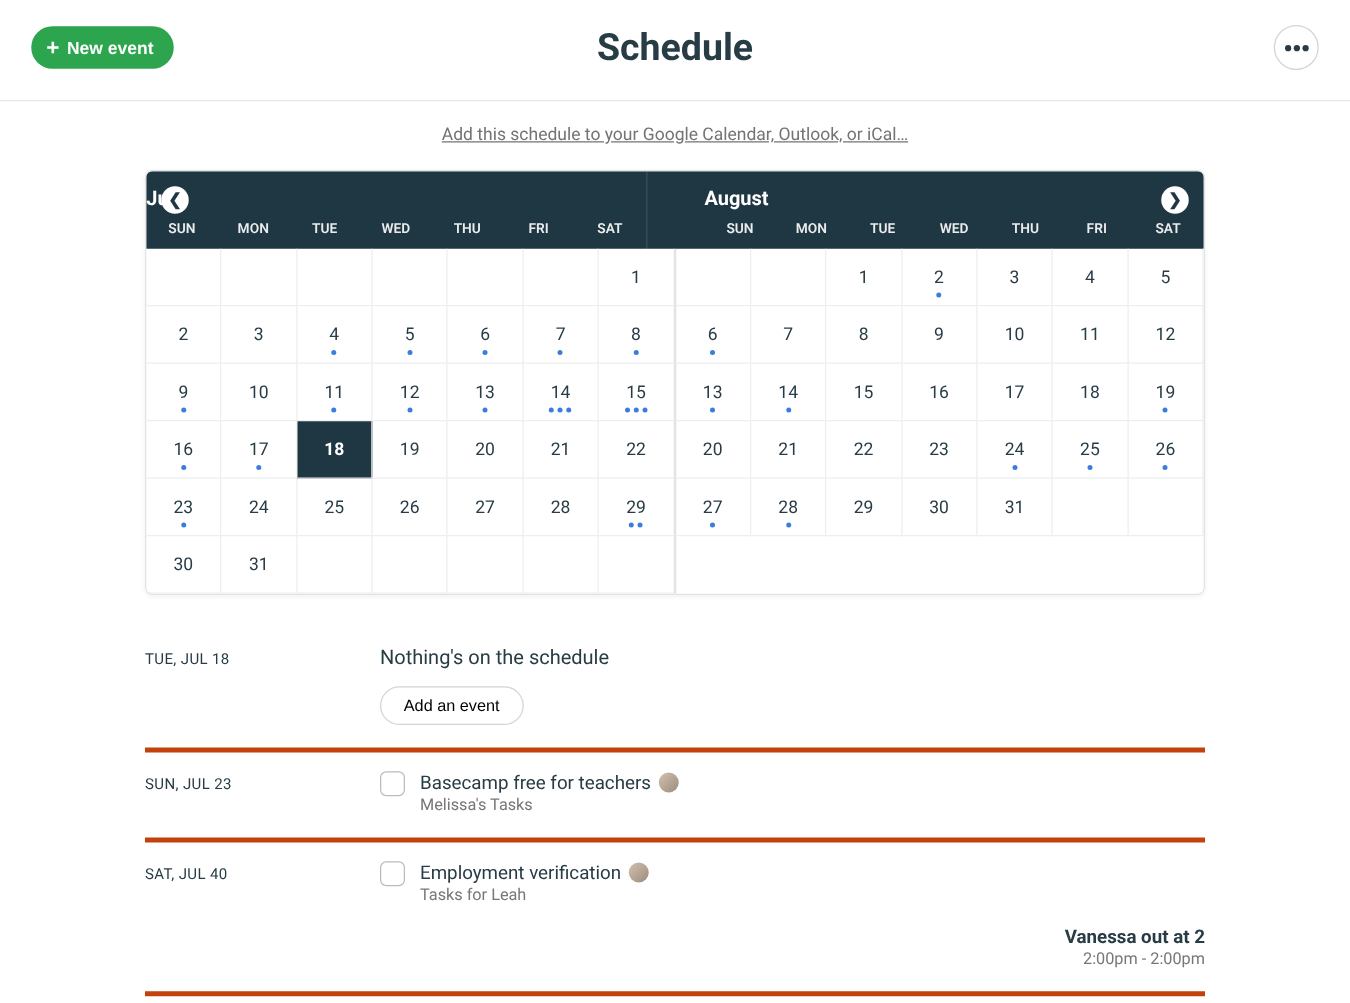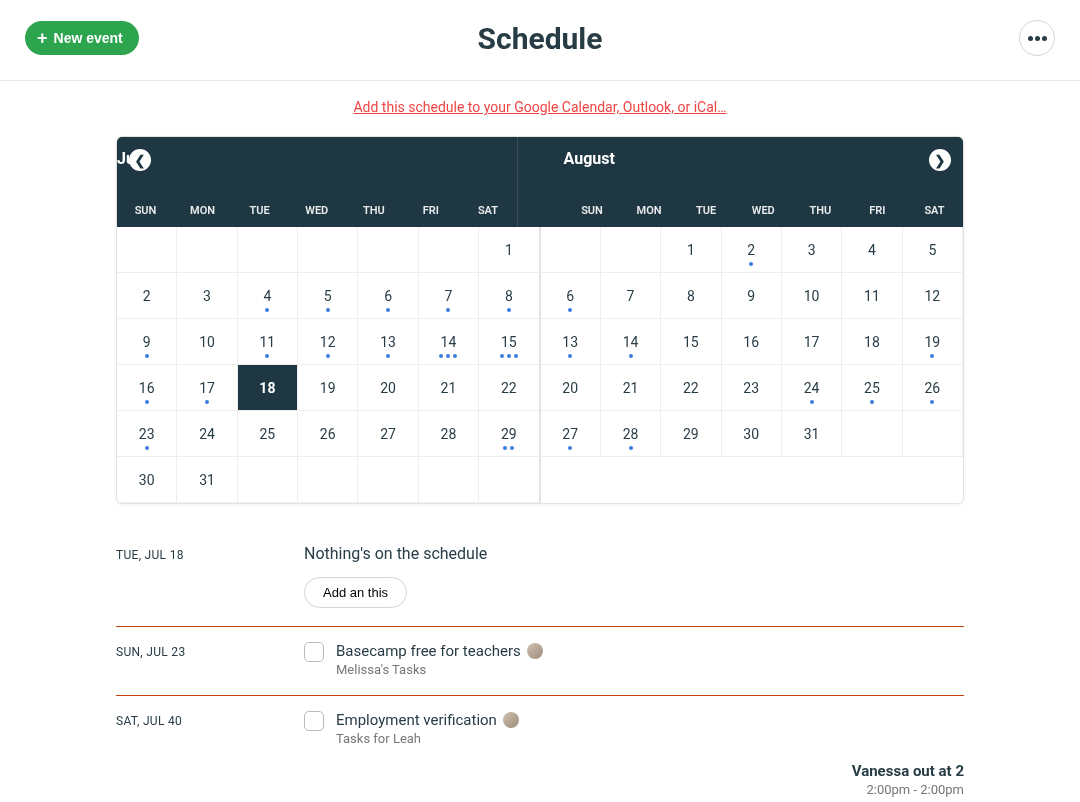--- a/index.html
+++ b/index.html
@@ -63,21 +63,21 @@
     gap: 2px;
   }
   .more-btn .dot {
     width: 5px; height: 5px; border-radius: 50%; background: #283c46;
   }
   .subheader {
     text-align: center;
     padding: 16px 0 4px 0;
   }
   .subheader a {
-    color: #ef4444;
+    color: #737373;
     font-size: 14px;
     text-decoration: underline;
     cursor: pointer;
   }
   .calendar-wrap {
     margin: 16px auto 0 auto;
     width: 848px;
     border-radius: 6px;
     overflow: hidden;
     box-shadow: 0 1px 4px rgba(0,0,0,0.06);
@@ -96,21 +96,20 @@
   }
   .cal-half:last-child { border-right: none; padding-left: 46px; }
   .month-name {
     font-weight: 700;
     font-size: 16px;
     padding: 12px 0 4px 0;
   }
   .dow-row {
     display: grid;
     grid-template-columns: repeat(7, 1fr);
-    margin-top: 28px;
   }
   .dow {
     text-align: center;
     font-size: 11px;
     font-weight: 600;
     padding: 4px 0 10px 0;
     opacity: 0.9;
   }
   .nav-btn {
     position: absolute;
@@ -171,21 +170,21 @@
   .day .dots .d {
     width: 4px; height: 4px; border-radius: 50%; background: #3b7ddd;
   }
   .day .num { line-height: 1; }
   .agenda {
     width: 848px;
     margin: 26px auto 0 auto;
   }
   .agenda-row {
     display: flex;
-    border-bottom: 1px solid #c2410c;
+    border-bottom: 4px solid #c2410c;
     padding: 14px 0 18px 0;
   }
   .agenda-row:first-child { border-top: none; }
   .agenda-date {
     width: 160px;
     font-size: 12px;
     padding-top: 4px;
     color: #283c46;
     letter-spacing: 0.3px;
   }
@@ -600,21 +599,21 @@
           <div class="day"></div>
           <div class="day"></div>
         </div>
       </div>
   </div>
 </div>
 
 <div class="agenda" id="agenda">
     <div class="agenda-row">
       <div class="agenda-date">TUE, JUL 18</div>
-      <div class="agenda-content"><div class="nothing">Nothing's on the schedule</div><button class="add-event-btn">Add an this</button></div>
+      <div class="agenda-content"><div class="nothing">Nothing's on the schedule</div><button class="add-event-btn">Add an event</button></div>
     </div>
     <div class="agenda-row">
       <div class="agenda-date">SUN, JUL 23</div>
       <div class="agenda-content">
         <div class="agenda-item">
           <div class="checkbox"></div>
           <div><div class="item-title">
               <span>Basecamp free for teachers</span>
               <span class="avatar"></span>
             </div><div class="item-sub">Melissa's Tasks</div></div>

